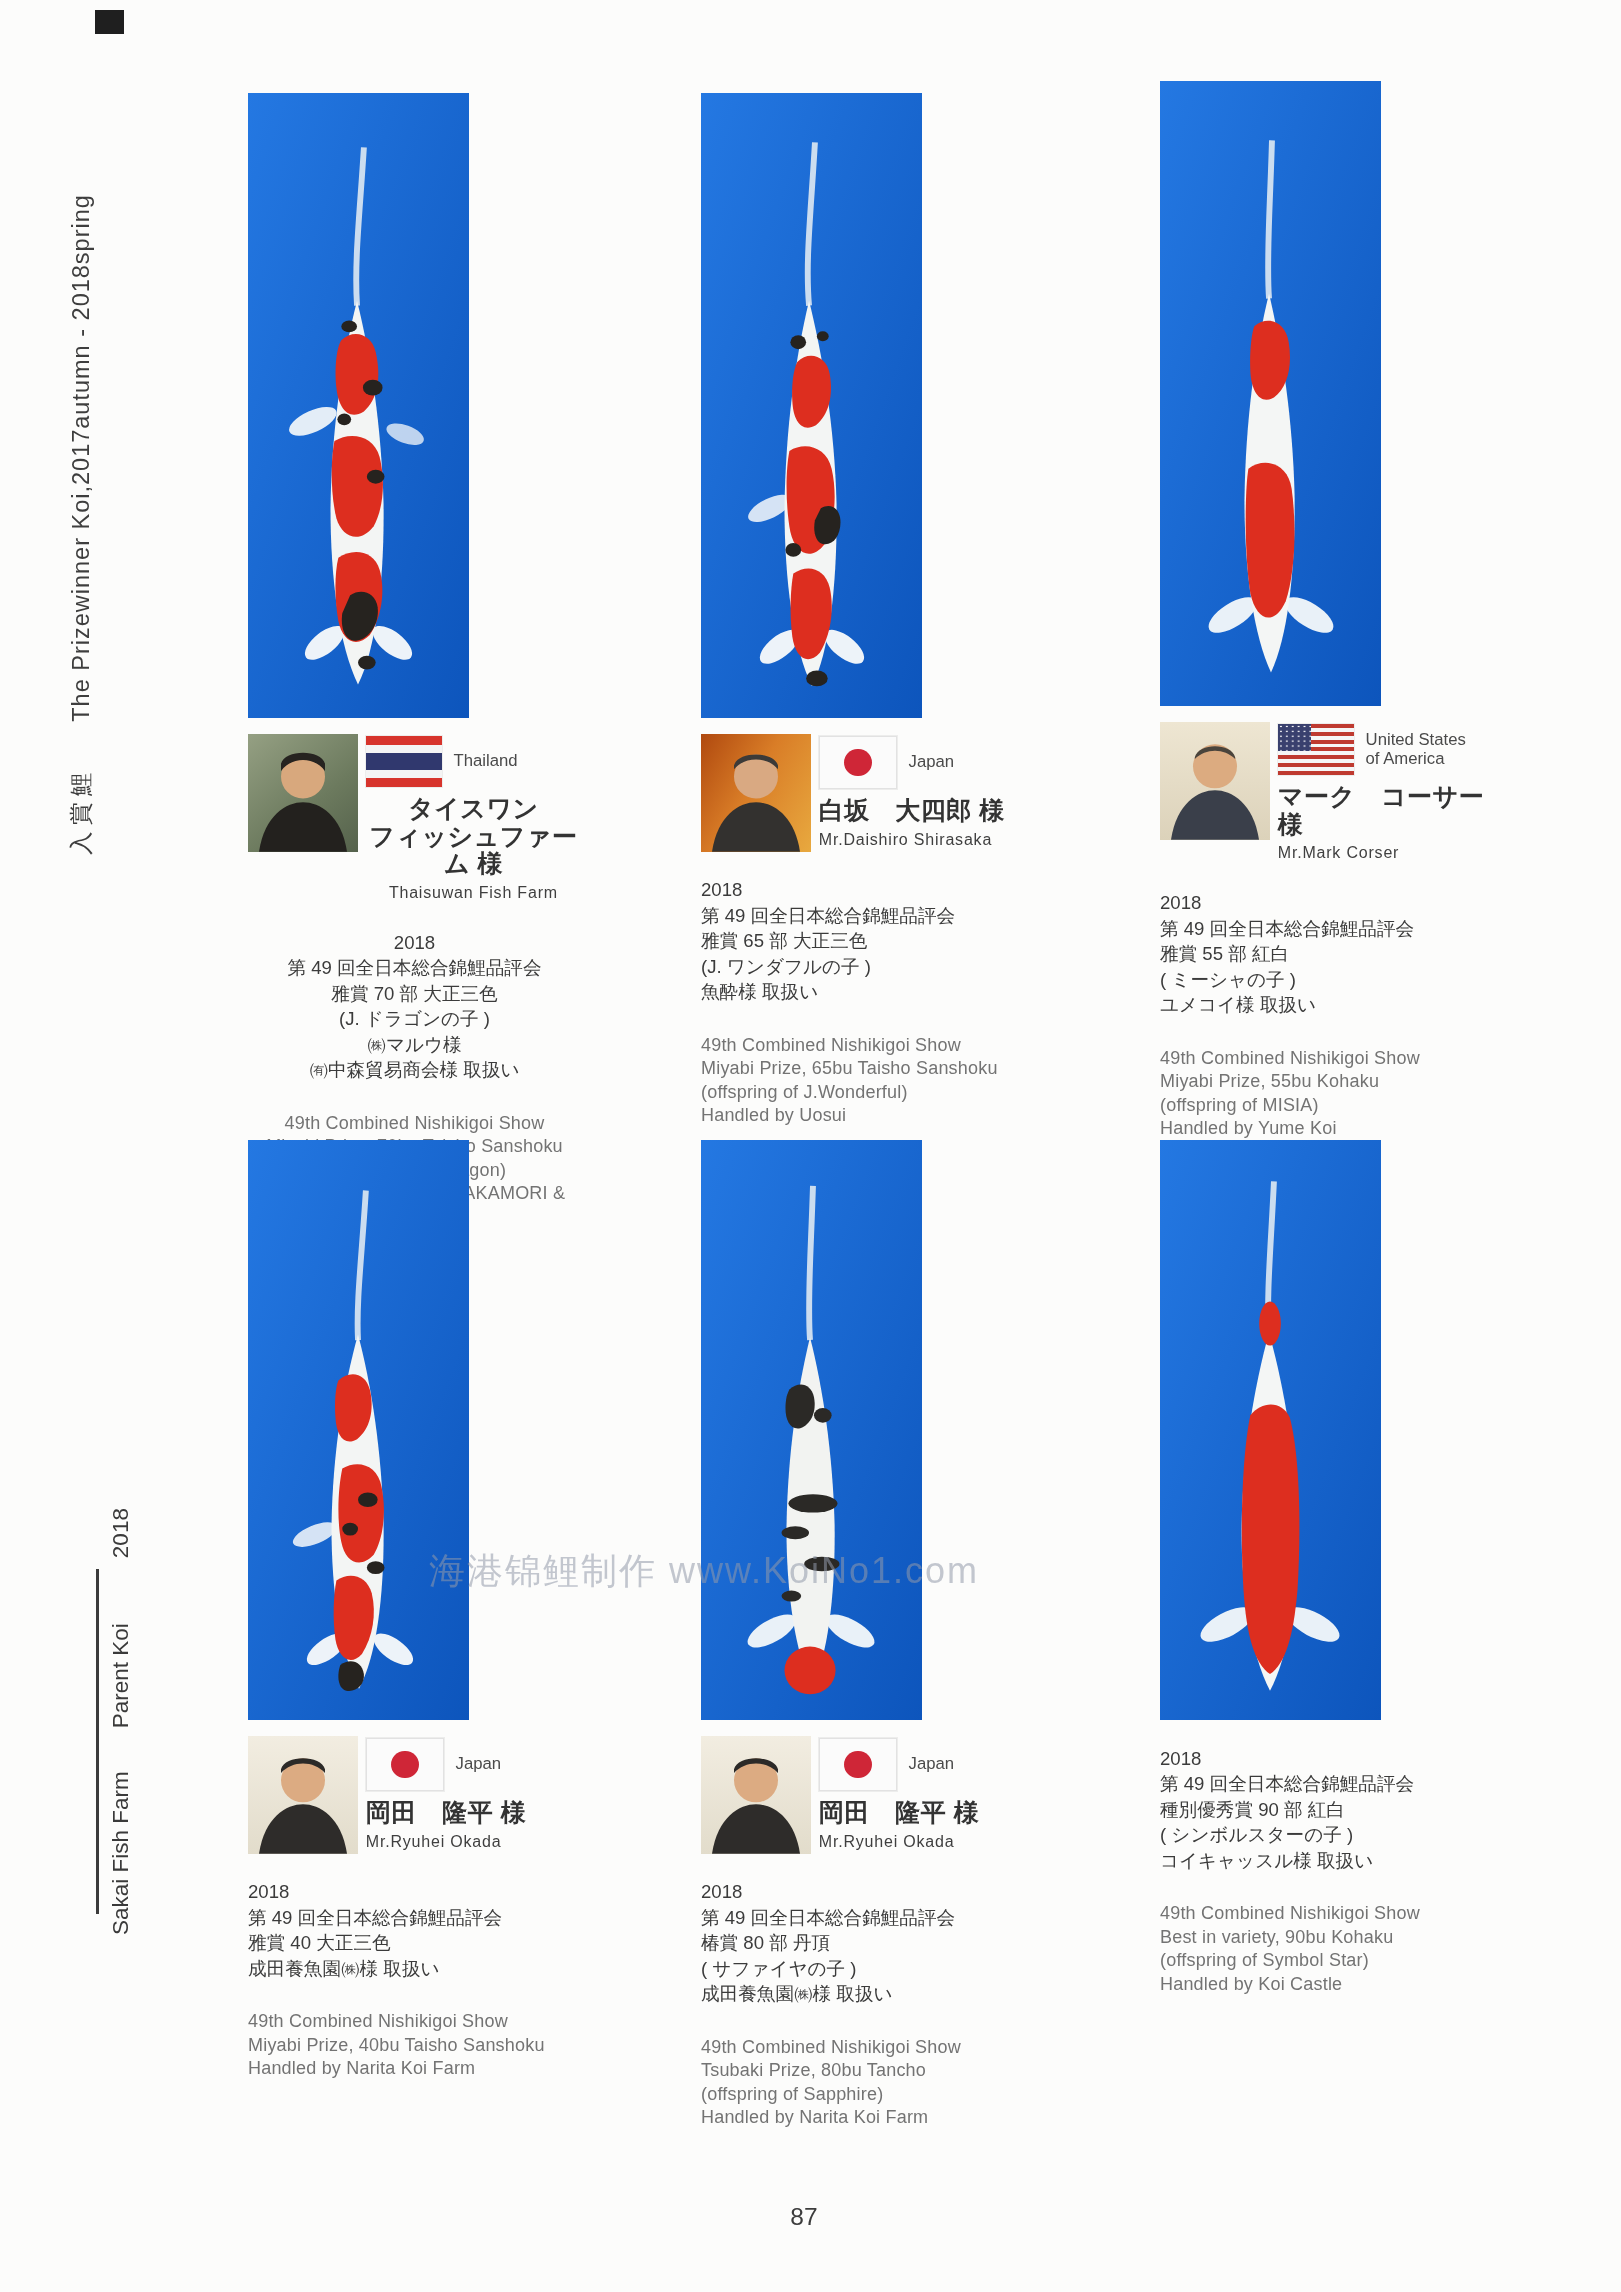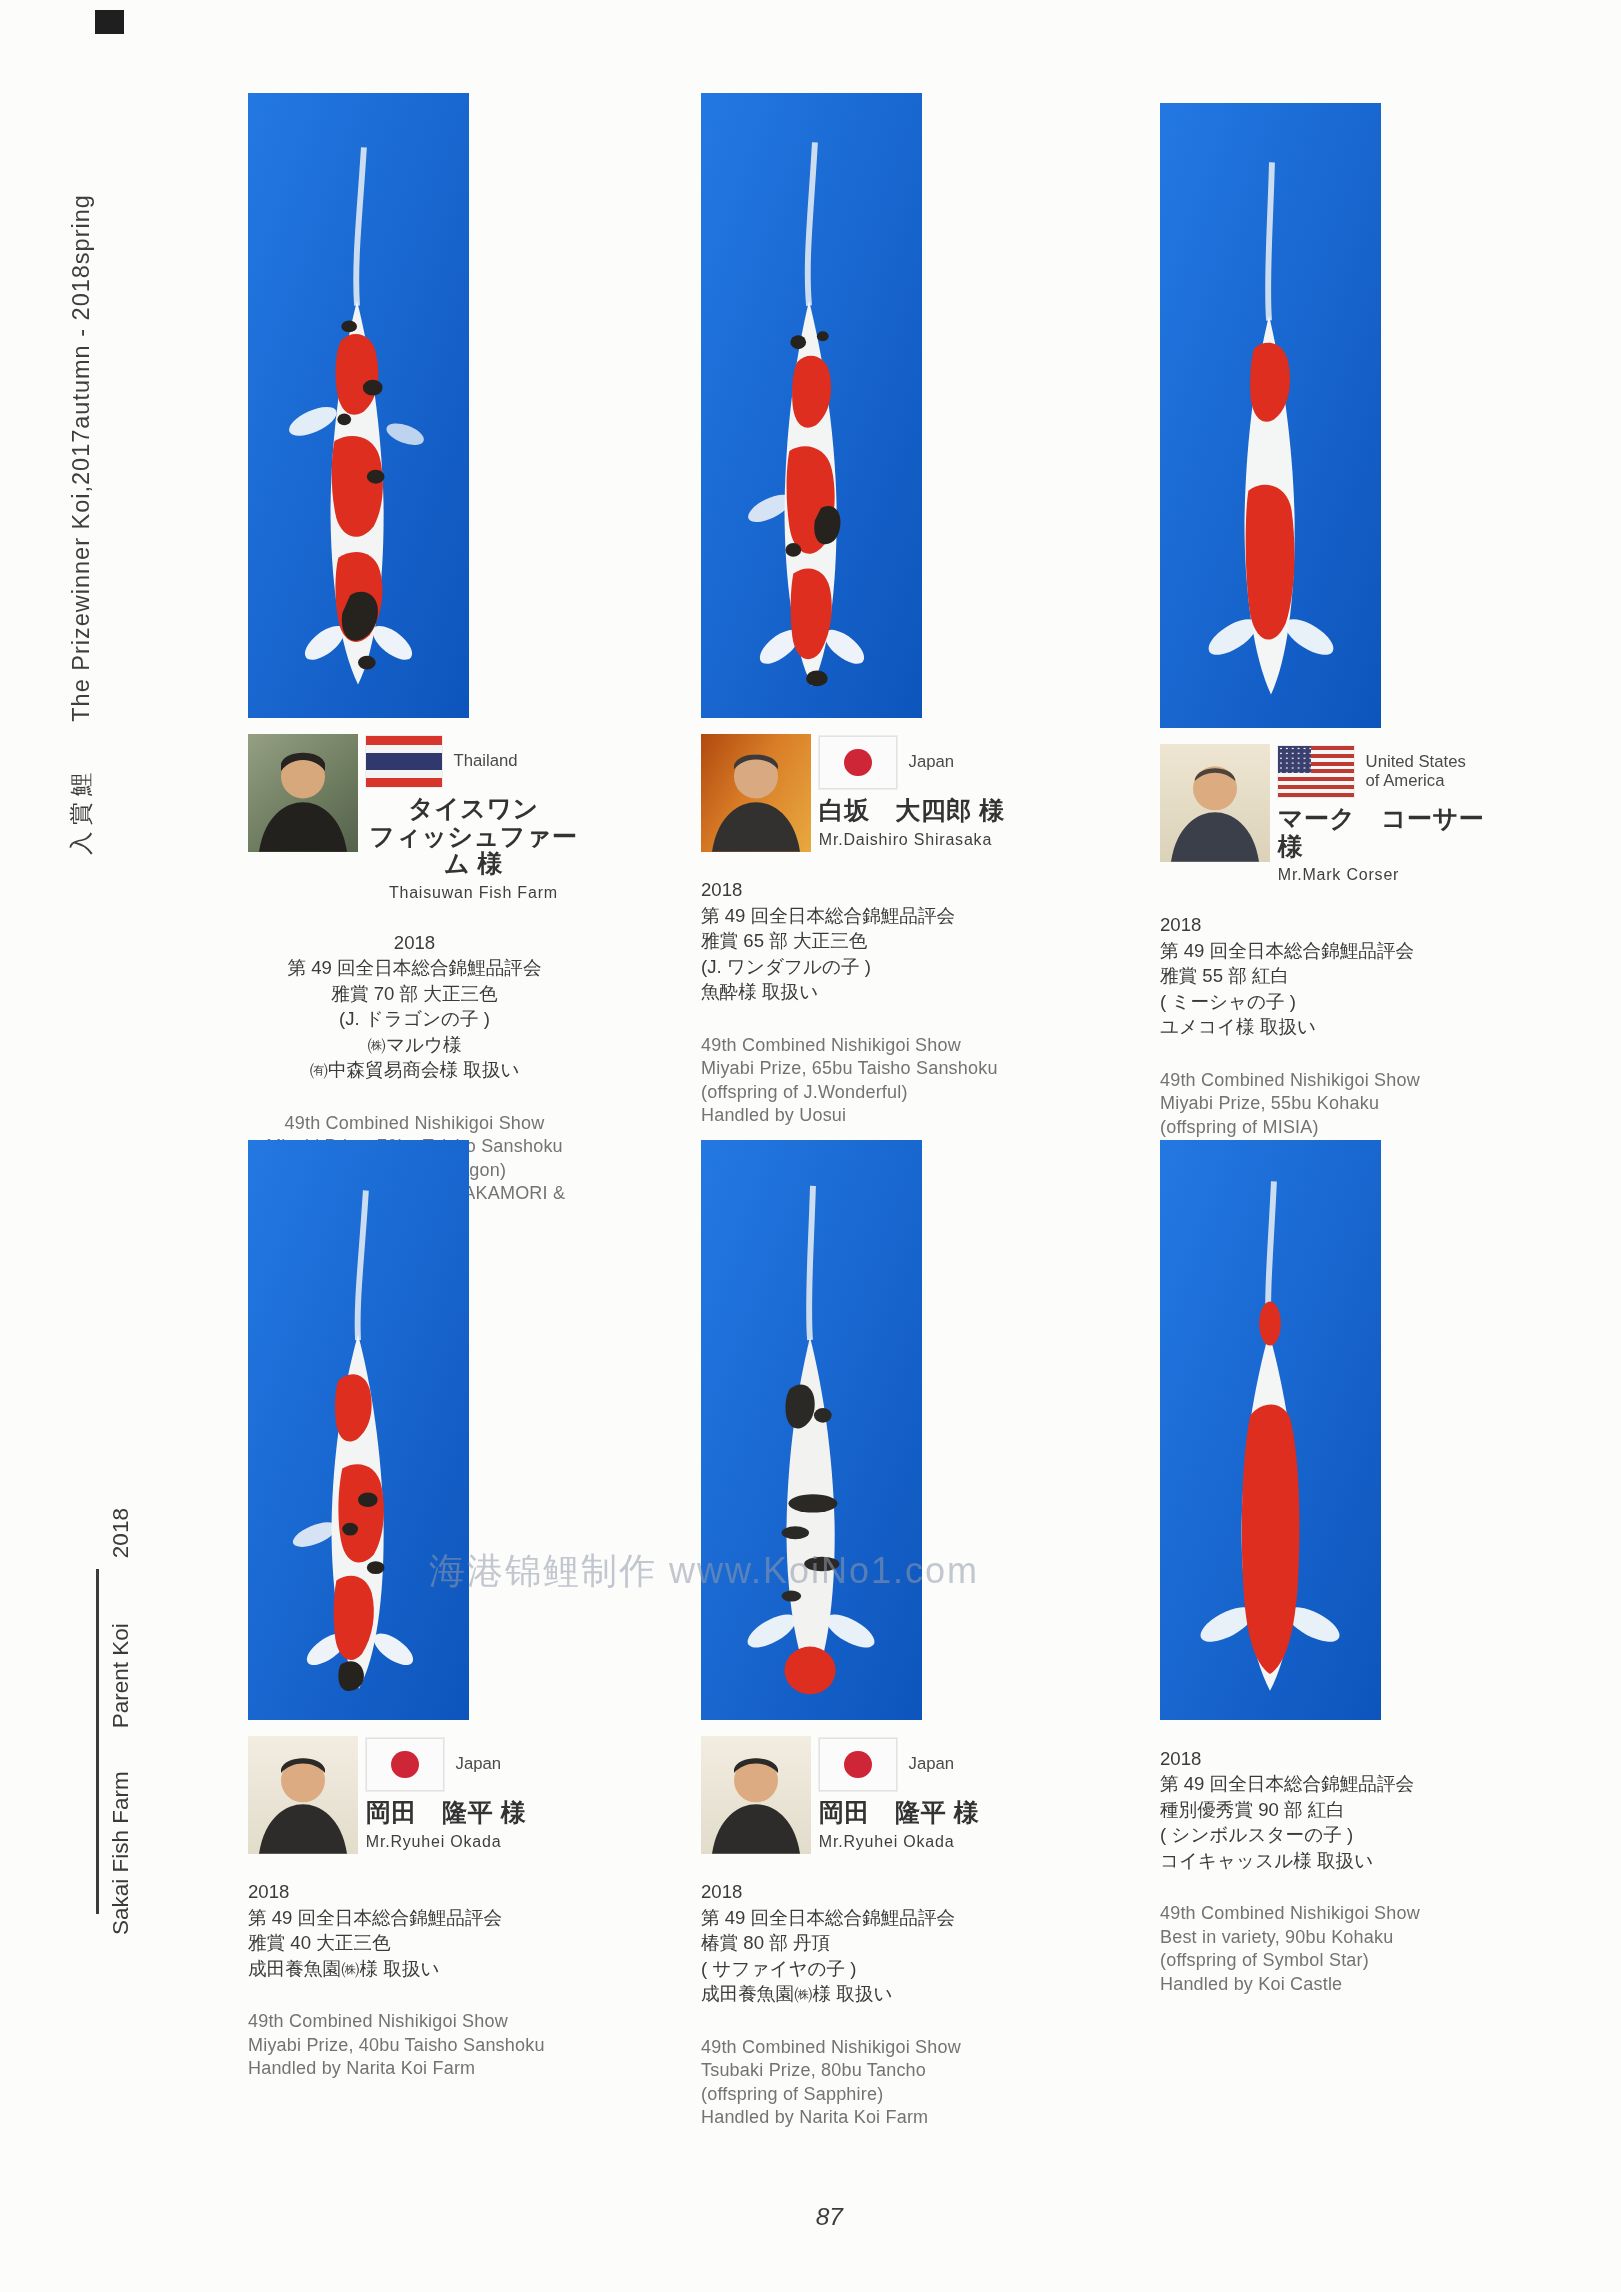--- a/index.html
+++ b/index.html
@@ -52,21 +52,21 @@
 
   .details-jp{margin-top:25.5px;font-size:18.6px;line-height:25.5px;color:#3b3b3b;}
   .details-en{margin-top:29px;font-size:18px;line-height:23.5px;color:#737373;letter-spacing:0.2px;}
   .details-jp div,.details-en div{white-space:pre-wrap;}
 
   .watermark{
     position:absolute;left:429px;top:1547px;z-index:6;
     font-size:36px;font-weight:normal;letter-spacing:2px;white-space:nowrap;
     color:rgba(146,153,170,0.55);
   }
-  .page-number{position:absolute;left:765px;top:2203px;width:78px;text-align:right;font-size:24.5px;color:#3c3c3c;font-style:italic;}
+  .page-number{position:absolute;left:765px;top:2203px;width:78px;text-align:center;font-size:24.5px;color:#3c3c3c;}
 </style>
 </head>
 <body>
 
 <div class="page">
 
   <svg width="0" height="0" style="position:absolute" aria-hidden="true">
     <defs>
       <linearGradient id="koiBg" x1="0" y1="0" x2="1" y2="1">
         <stop offset="0" stop-color="#2478e2"></stop>
@@ -190,21 +190,21 @@
         <div>魚酔様 取扱い</div>
       </div>
     <div class="details-en">
         <div>49th Combined Nishikigoi Show</div>
         <div>Miyabi Prize, 65bu Taisho Sanshoku</div>
         <div>(offspring of J.Wonderful)</div>
         <div>Handled by Uosui</div>
       </div>
   </section>
 
-  <section class="entry row1" style="left:1160px;top:103px;">
+  <section class="entry row1" style="left:1160px;top:81px;">
     <div class="koi-photo">
       <svg viewBox="0 0 225 632" preserveAspectRatio="none">
         <rect width="225" height="632" fill="url(#koiBg)"></rect>
         <path d="M114 60 C 112 130, 108 180, 111 220" stroke="#dfe9f2" stroke-width="6" fill="none" opacity="0.9"></path>
         <ellipse cx="74" cy="540" rx="28" ry="12" transform="rotate(-32 74 540)" fill="#e9f1f8"></ellipse>
         <ellipse cx="152" cy="540" rx="28" ry="12" transform="rotate(32 152 540)" fill="#e9f1f8"></ellipse>
         <path d="M111 215 C 97 272, 87 344, 86 424 C 86 494, 95 560, 113 598 C 131 560, 138 490, 137 418 C 135 340, 124 270, 111 215 Z" fill="#f4f6f5"></path>
         <path d="M96 248 C 110 236, 128 244, 131 264 C 135 288, 130 310, 116 320 C 102 328, 93 314, 92 294 C 91 276, 93 256, 96 248 Z" fill="#dd2e1f"></path>
         <path d="M90 392 C 106 380, 130 386, 134 412 C 139 448, 138 496, 128 526 C 116 552, 98 546, 92 518 C 86 482, 86 416, 90 392 Z" fill="#dd2e1f"></path>
       </svg>

